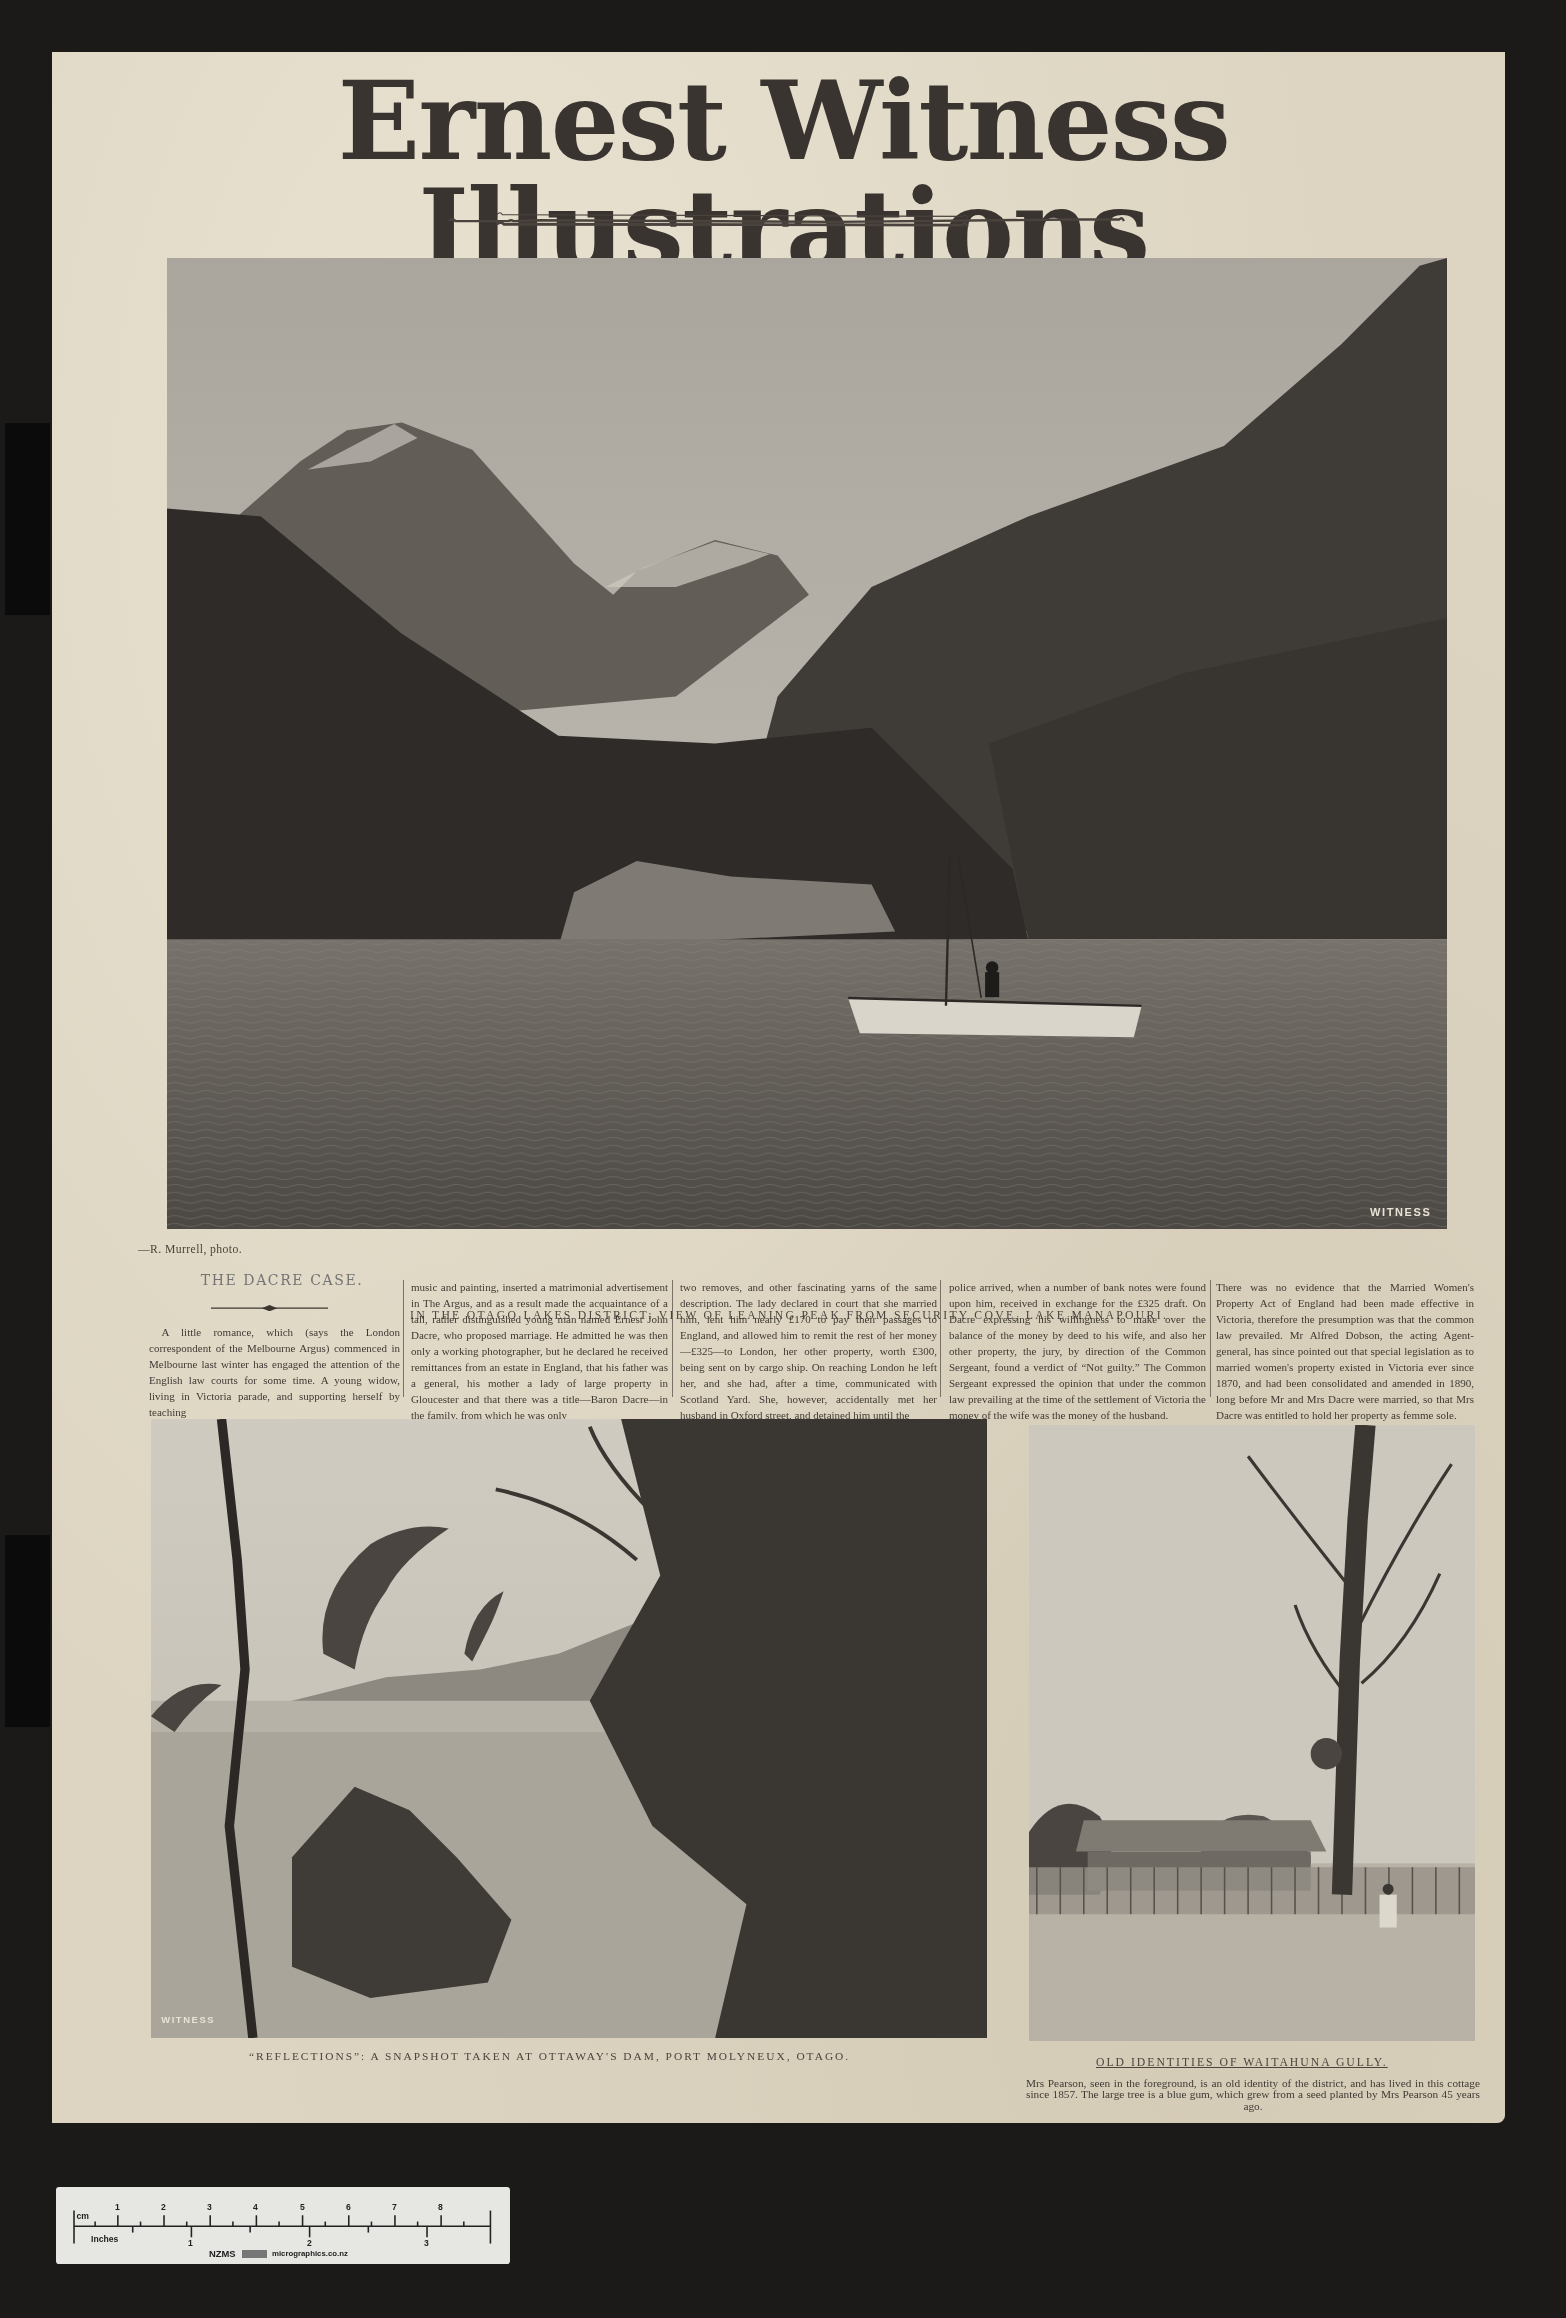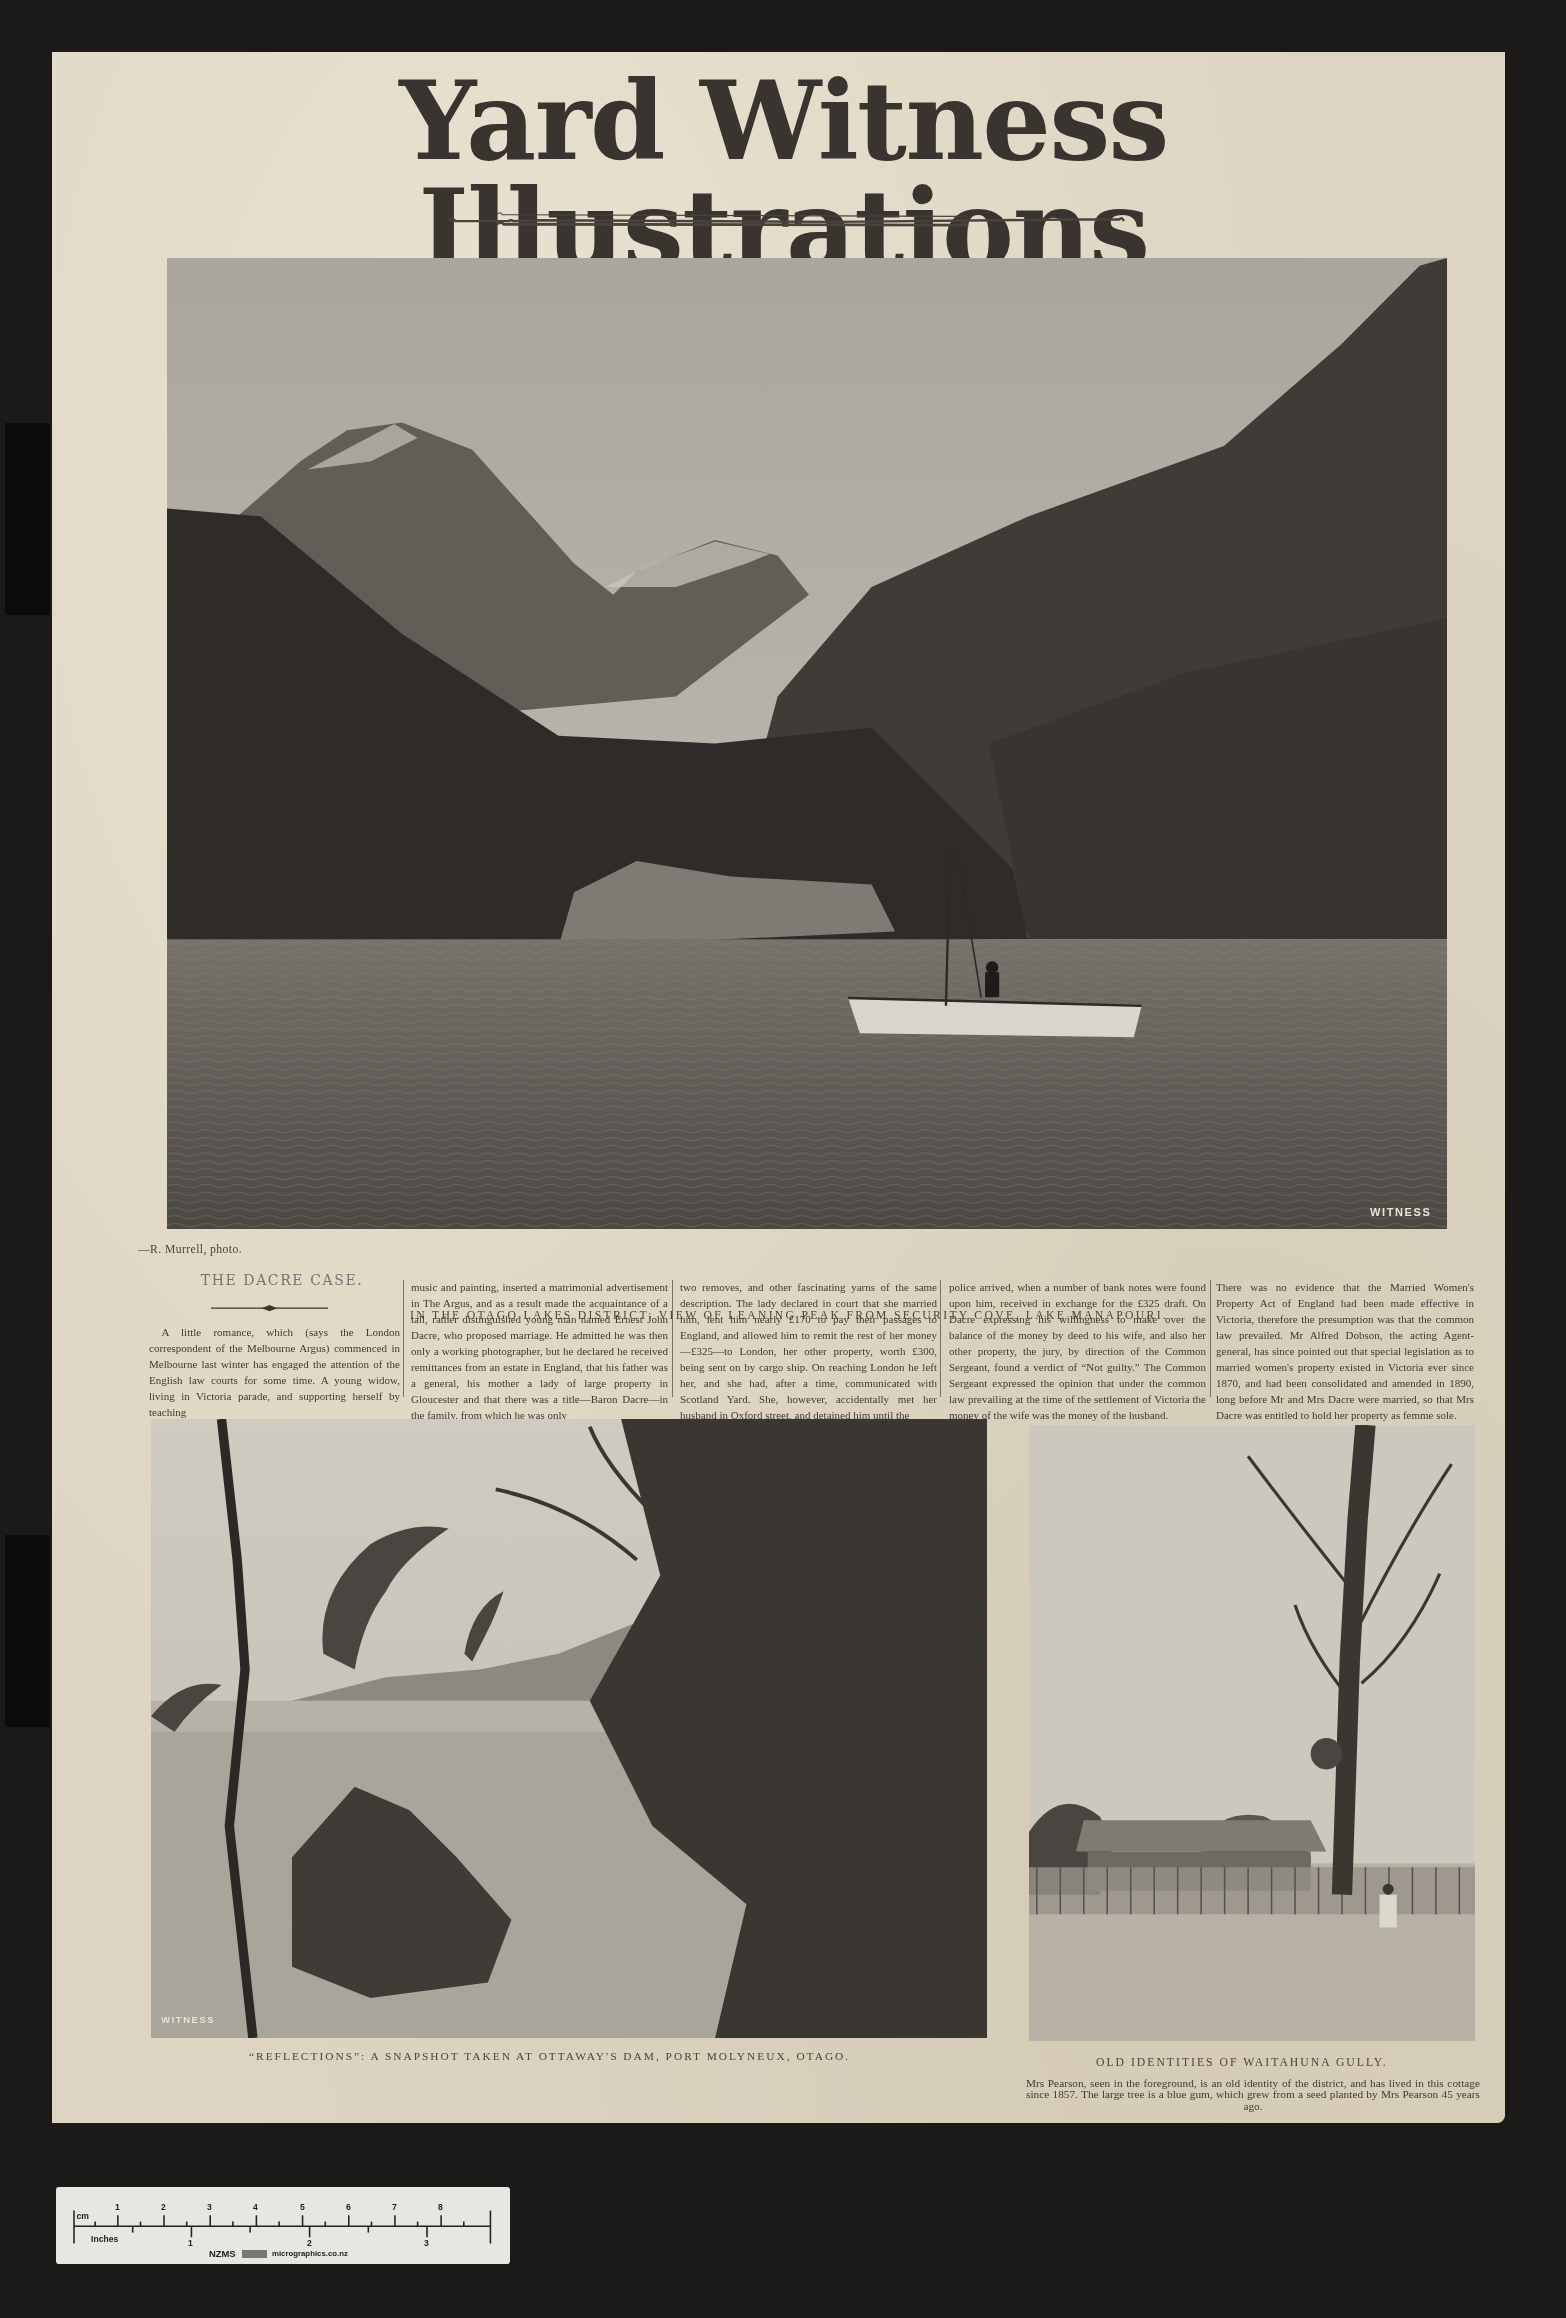--- a/index.html
+++ b/index.html
@@ -64,21 +64,21 @@
   .ruler-label { position:absolute; font-family:"Liberation Sans", sans-serif; color:#222; font-weight:bold; }
 </style>
 </head>
 <body>
 
 <div class="mount-bar" style="left:4.7px;top:423px;width:45px;height:192px;"></div>
 <div class="mount-bar" style="left:4.7px;top:1535px;width:45px;height:192px;"></div>
 
 <div class="page"></div>
 
-<div class="masthead">Yard Witness Illustrations</div>
+<div class="masthead">Ernest Witness Illustrations</div>
 <div class="ornament">
   <svg viewBox="0 0 870 24" preserveAspectRatio="none">
     <path d="M4,14 q4,-5 8,0 L80,14 q3,-2 6,0 L120,13 L500,15 L800,12 L860,12 q4,-4 6,2" stroke="#4a433d" stroke-width="3" fill="none"></path>
     <path d="M65,6 q4,-5 7,0 L660,8 q4,-3 6,2" stroke="#4a433d" stroke-width="1.5" fill="none"></path>
     <path d="M65,18 q5,-4 9,0 L660,19 q4,-5 6,2" stroke="#4a433d" stroke-width="3.5" fill="none"></path>
   </svg>
 </div>
 
 <div class="photo" style="left:167px;top:258px;width:1280px;height:971px;">
   <svg viewBox="0 0 1635 1240" preserveAspectRatio="none">
@@ -198,21 +198,21 @@
         <line x1="520" y1="565" x2="520" y2="625"></line>
       <line x1="550" y1="565" x2="550" y2="625"></line>
     </g>
     <path d="M400,600 L410,300 L420,120 L430,0" stroke="#3a3632" stroke-width="26" fill="none"></path>
     <path d="M420,220 q-80,-100 -140,-180 M420,260 q60,-120 120,-210 M410,350 q-50,-60 -70,-120 M425,330 q60,-50 100,-140" stroke="#3a3632" stroke-width="4" fill="none"></path>
     <circle cx="380" cy="420" r="20" fill="#4a4540"></circle>
     <rect x="448" y="600" width="22" height="42" fill="#ddd8cc"></rect>
     <circle cx="459" cy="593" r="7" fill="#3a3632"></circle>
   </svg>
 </div>
-<div class="caption" style="left:1096px;top:2056px;letter-spacing:2px;font-size:11.7px;">OLD IDENTITIES OF WAITAHUNA GULLY.</div>
+<div class="caption" style="left:1096px;top:2056px;letter-spacing:2px;font-size:11.7px;text-decoration:underline;">OLD IDENTITIES OF WAITAHUNA GULLY.</div>
 <div class="sub-caption">Mrs Pearson, seen in the foreground, is an old identity of the district, and has lived in this cottage since 1857. The large tree is a blue gum, which grew from a seed planted by Mrs Pearson 45 years ago.</div>
 
 <div class="ruler">
   <svg viewBox="0 0 580 98" preserveAspectRatio="none">
     <line x1="23" y1="50" x2="555" y2="50" stroke="#222" stroke-width="2"></line>
     <line x1="23" y1="30" x2="23" y2="72" stroke="#222" stroke-width="2"></line>
     <line x1="555" y1="30" x2="555" y2="72" stroke="#222" stroke-width="2"></line>
     <g stroke="#222" stroke-width="2">
       <line x1="50" y1="44" x2="50" y2="50"></line>
         <line x1="79" y1="36" x2="79" y2="50"></line>

